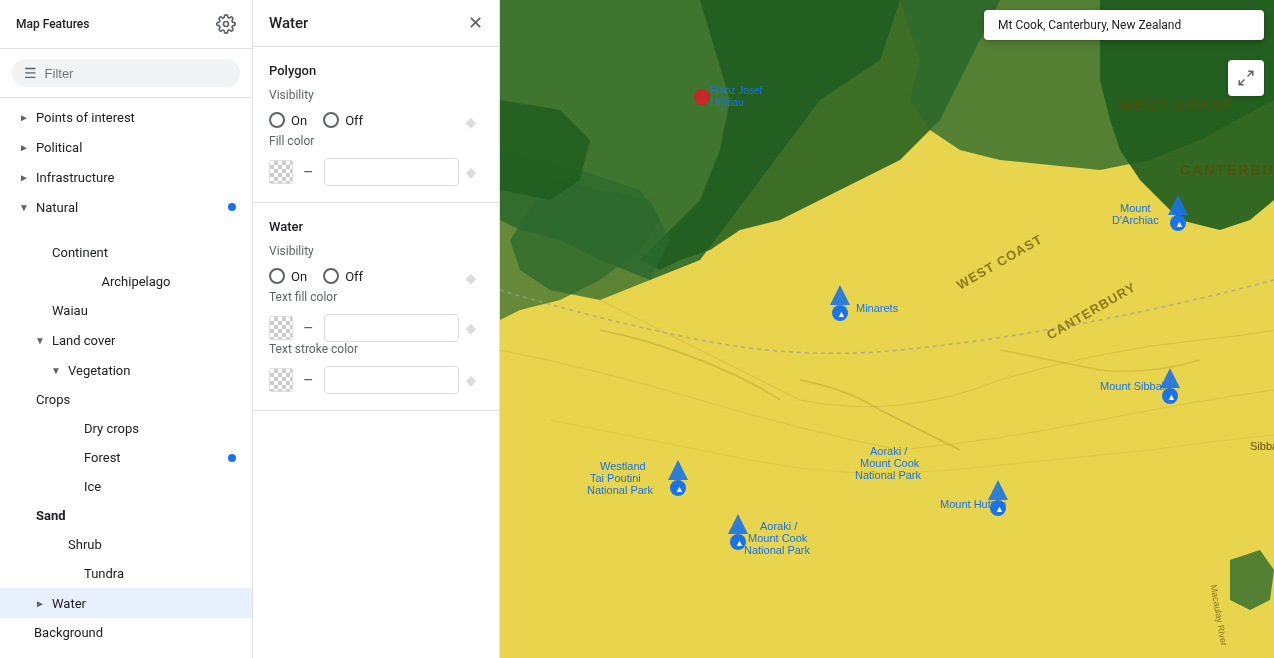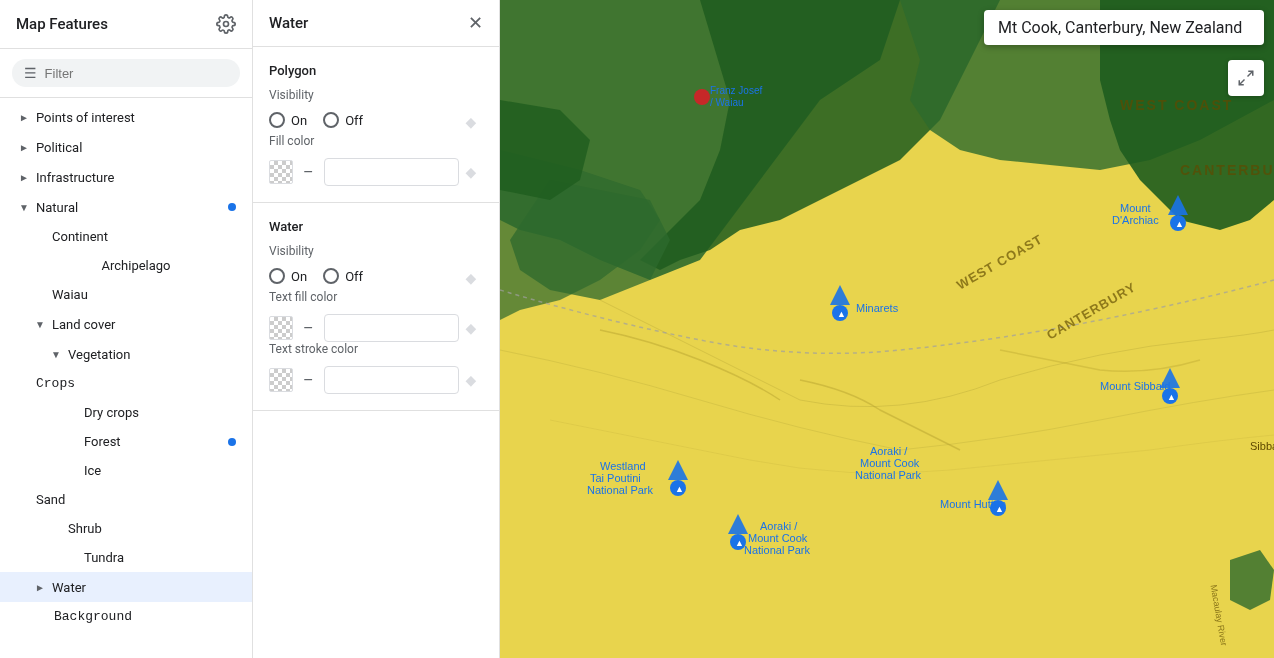--- a/index.html
+++ b/index.html
@@ -16,21 +16,21 @@
       overflow: hidden;
     }
     .panel-header {
       display: flex;
       align-items: center;
       justify-content: space-between;
       padding: 14px 16px;
       border-bottom: 1px solid #e0e0e0;
     }
     .panel-title {
-      font-size: 15px;
+      font-size: 12px;
       font-weight: 500;
       color: #202124;
     }
     .gear-icon {
       width: 20px; height: 20px;
       color: #5f6368;
       cursor: pointer;
     }
     .filter-bar {
       padding: 10px 12px;
@@ -213,21 +213,21 @@
       height: 100%;
     }
     .search-bar {
       position: absolute;
       top: 10px;
       right: 10px;
       background: #fff;
       border-radius: 4px;
       box-shadow: 0 2px 6px rgba(0,0,0,0.3);
       padding: 8px 14px;
-      font-size: 16px;
+      font-size: 12px;
       color: #202124;
       min-width: 280px;
     }
     .expand-btn {
       position: absolute;
       bottom: 10px;
       right: 10px;
       background: #fff;
       border-radius: 4px;
       box-shadow: 0 1px 4px rgba(0,0,0,0.25);
@@ -269,74 +269,74 @@
       </div>
       <div class="tree-item" style="padding-left: 16px;">
         <span class="chevron">►</span>
         <span>Infrastructure</span>
       </div>
       <div class="tree-item" style="padding-left: 16px;">
         <span class="chevron">▼</span>
         <span>Natural</span>
         <span class="dot"></span>
       </div>
-      <div class="tree-item" style="padding-left: 32px;">
+      <div class="tree-item" style="padding-left: 32px; margin-top: 16px;">
         <span style="width: 20px; display: inline-block;"></span>
         <span>Continent</span>
       </div>
       <div class="tree-item" style="padding-left: 16px; justify-content: center;">
         <span style="width: 20px; display: inline-block;"></span>
         <span>Archipelago</span>
       </div>
       <div class="tree-item" style="padding-left: 32px;">
         <span style="width: 20px; display: inline-block;"></span>
         <span>Waiau</span>
       </div>
       <div class="tree-item" style="padding-left: 32px;">
         <span class="chevron">▼</span>
         <span>Land cover</span>
       </div>
       <div class="tree-item" style="padding-left: 48px;">
         <span class="chevron">▼</span>
         <span>Vegetation</span>
       </div>
-      <div class="tree-item" style=" font-family: Liberation Mono, monospace;">
+      <div class="tree-item" style="">
         <span style="width: 20px; display: inline-block;"></span>
         <span>Crops</span>
       </div>
       <div class="tree-item" style="padding-left: 64px;">
         <span style="width: 20px; display: inline-block;"></span>
         <span>Dry crops</span>
       </div>
       <div class="tree-item" style="padding-left: 64px;">
         <span style="width: 20px; display: inline-block;"></span>
         <span>Forest</span>
         <span class="dot"></span>
       </div>
       <div class="tree-item" style="padding-left: 64px;">
         <span style="width: 20px; display: inline-block;"></span>
         <span>Ice</span>
       </div>
-      <div class="tree-item" style="">
+      <div class="tree-item" style=" font-weight: bold;">
         <span style="width: 20px; display: inline-block;"></span>
         <span>Sand</span>
       </div>
       <div class="tree-item" style="padding-left: 48px;">
         <span style="width: 20px; display: inline-block;"></span>
         <span>Shrub</span>
       </div>
       <div class="tree-item" style="padding-left: 64px;">
         <span style="width: 20px; display: inline-block;"></span>
         <span>Tundra</span>
       </div>
       <div class="tree-item selected" style="padding-left: 32px;">
         <span class="chevron">►</span>
         <span>Water</span>
       </div>
-      <div class="tree-item" style="padding-left: 34px; font-family: Liberation Mono, monospace;">
+      <div class="tree-item" style="padding-left: 14px;">
         <span style="width: 20px; display: inline-block;"></span>
         <span>Background</span>
       </div>
     </div>
 </div>
 
 <div class="middle-panel">
   <div class="mid-header">
     <span class="mid-title">Water</span>
     <span class="close-btn">✕</span>

